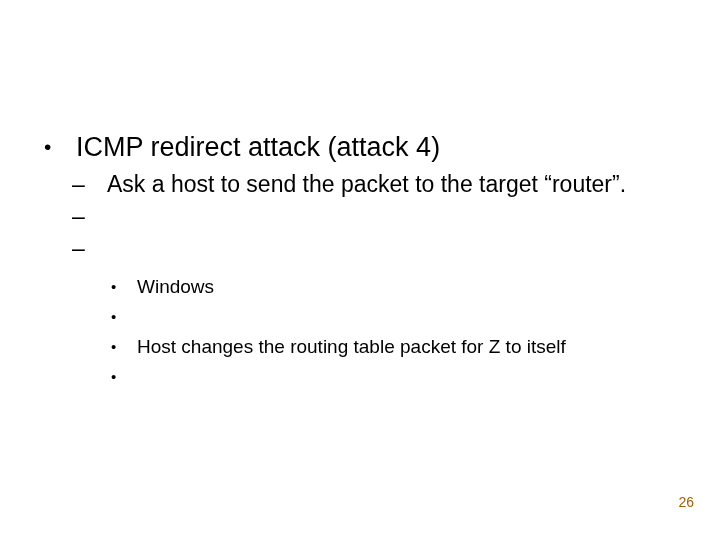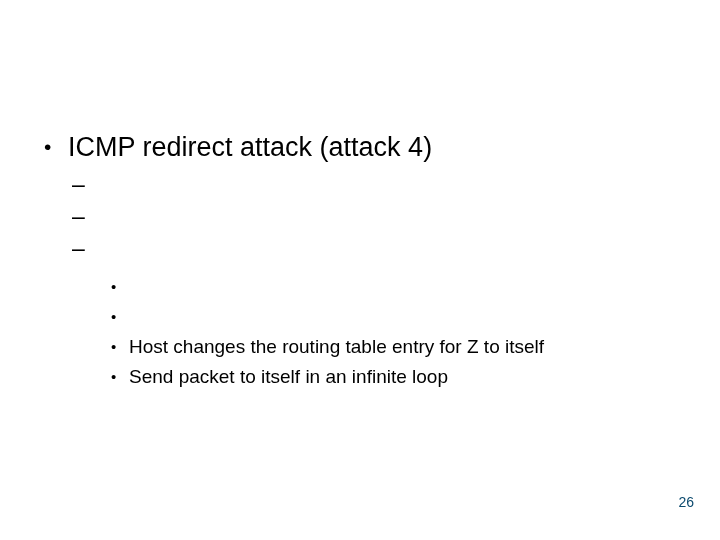--- a/index.html
+++ b/index.html
@@ -39,20 +39,21 @@
     box-sizing: border-box;
   }
   .blt .marker {
     flex: 0 0 auto;
     text-align: left;
     line-height: inherit;
   }
   .blt .txt {
     flex: 1 1 auto;
     line-height: inherit;
+    margin-left: 8px;
   }
 
   
   .lvl1 {
     font-size: 27px;
     line-height: 34px;
     padding-left: 44px;
     margin-bottom: 5px;
   }
   .lvl1 .marker {
@@ -91,65 +92,66 @@
 
   .spacer-before-lvl3 { height: 7px; }
 
   
   .page-number {
     position: absolute;
     right: 26px;
     top: 494px;
     font-size: 14px;
     line-height: 16px;
-    color: #0c4a6e;
+    color: #a16207;
     text-align: right;
   }
 </style>
 </head>
 <body>
 
 <div class="slide">
 
   <div class="slide-body">
 
     <div class="blt lvl1">
       <span class="marker">•</span>
       <span class="txt">ICMP redirect attack (attack 4)</span>
     </div>
 
     <div class="blt lvl2">
       <span class="marker">–</span>
+      <span class="txt">Ask a host to send the packet to the target “router”.</span>
     </div>
 
     <div class="blt lvl2">
       <span class="marker">–</span>
     </div>
 
     <div class="blt lvl2">
       <span class="marker">–</span>
     </div>
 
     <div class="spacer-before-lvl3"></div>
 
     <div class="blt lvl3">
       <span class="marker">•</span>
+      <span class="txt">Windows</span>
     </div>
 
     <div class="blt lvl3">
       <span class="marker">•</span>
     </div>
 
     <div class="blt lvl3">
       <span class="marker">•</span>
-      <span class="txt">Host changes the routing table entry for Z to itself</span>
+      <span class="txt">Host changes the routing table packet for Z to itself</span>
     </div>
 
     <div class="blt lvl3">
       <span class="marker">•</span>
-      <span class="txt">Send packet to itself in an infinite loop</span>
     </div>
 
   </div>
 
   <div class="page-number">26</div>
 
 </div>
 
 </body></html>

